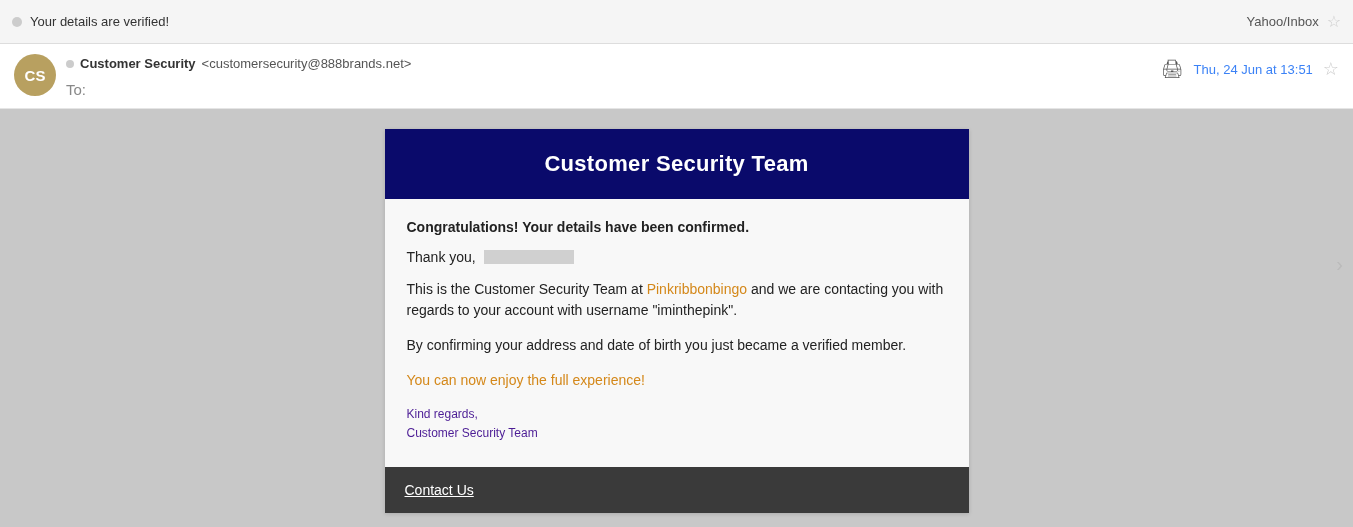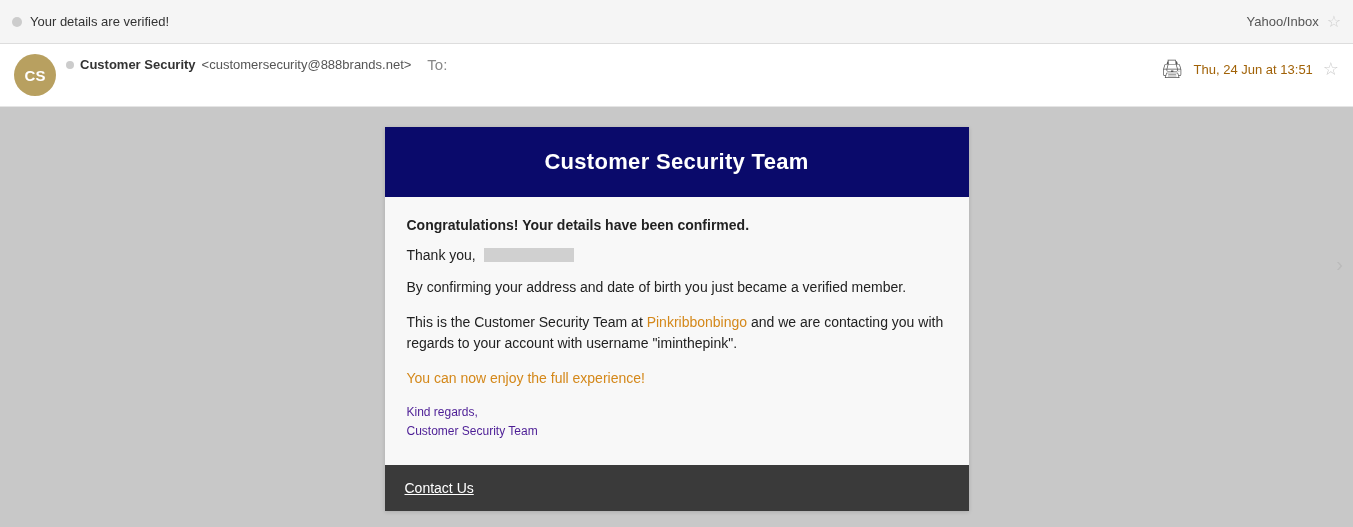--- a/index.html
+++ b/index.html
@@ -74,22 +74,22 @@
       display: flex;
       align-items: center;
       justify-content: center;
       color: #fff;
       font-size: 15px;
       font-weight: bold;
       flex-shrink: 0;
     }
     .sender-info {
       display: flex;
-      flex-direction: row;
-      gap: 16px;
+      flex-direction: column;
+      gap: 10px;
       padding-top: 2px;
     }
     .sender-name-row {
       display: flex;
       align-items: center;
       gap: 6px;
     }
     .sender-dot {
       width: 8px;
       height: 8px;
@@ -115,21 +115,21 @@
       align-items: center;
       gap: 10px;
       padding-top: 4px;
     }
     .print-icon {
       color: #555;
       font-size: 18px;
     }
     .timestamp {
       font-size: 13px;
-      color: #a16207;
+      color: #3b82f6;
     }
     .star-btn {
       color: #ccc;
       font-size: 18px;
       cursor: pointer;
     }
 
     
     .main-content {
       display: flex;
@@ -268,25 +268,25 @@
 
     <div class="email-card-body">
 
       <p class="congrats-line">Congratulations! Your details have been confirmed.</p>
 
       <p class="thank-you-line">
         <span>Thank you,</span>
         <span class="redacted-block"></span>
       </p>
 
-      <p class="body-para">By confirming your address and date of birth you just became a verified member.</p>
-
       <p class="body-para">
         <span>This is the Customer Security Team at </span><span class="link-colored">Pinkribbonbingo</span><span> and we are contacting you with regards to your account with username "iminthepink".</span>
       </p>
+
+      <p class="body-para">By confirming your address and date of birth you just became a verified member.</p>
 
       <p class="highlight-line">You can now enjoy the full experience!</p>
 
       <div class="closing-section">
         <div>Kind regards,</div>
         <div>Customer Security Team</div>
       </div>
 
     </div>
 

